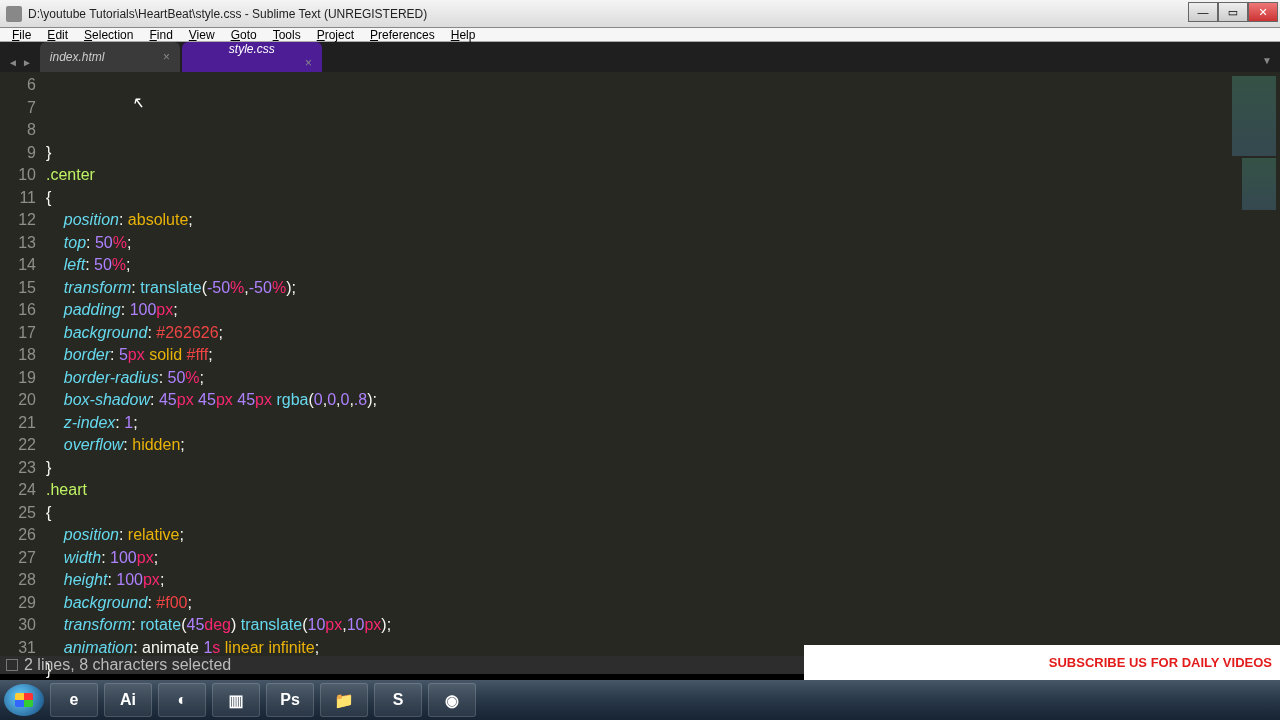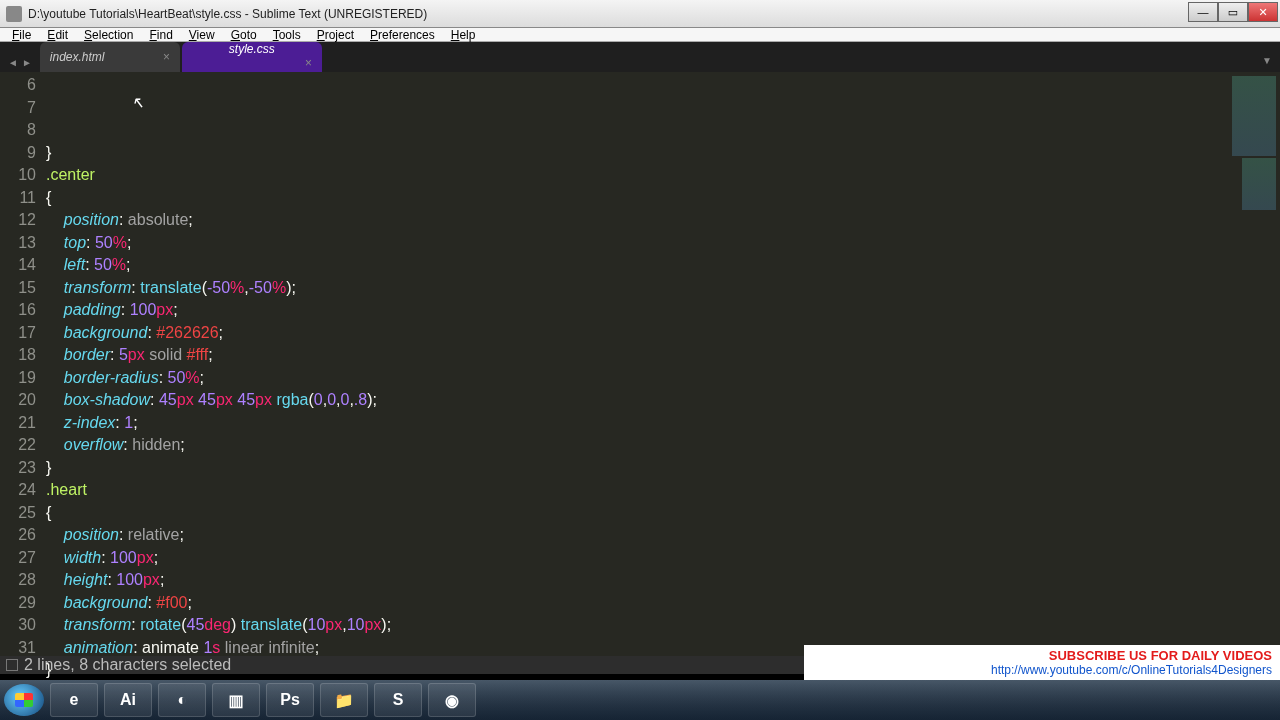--- a/index.html
+++ b/index.html
@@ -29,21 +29,21 @@
 
 
 .editor-wrap { position: relative; height: calc(720px - 28px - 22px - 30px - 16px - 40px); background: #272822; display:flex; }
 .gutter { width: 46px; background: #272822; text-align: right; padding-right: 10px; color:#8f908a; font: 16px/22.5px Consolas, monospace; padding-top: 2px; }
 .code { flex:1; font: italic 16px/22.5px Consolas, "Courier New", monospace; color:#f8f8f2; padding-top: 2px; white-space: pre; position:relative; }
 .code .ln { height: 22.5px; }
 
 .p-white { color:#f8f8f2; font-style: normal; }
 .p-sel { color:#bef264; font-style: normal; }
 .p-prop { color:#66d9ef; }
-.p-val { color:#a3a3a3; font-style: normal; }
+.p-val { color:#eab308; font-style: normal; }
 .p-num { color:#ae81ff; font-style: normal; }
 .p-unit { color:#f92672; font-style: normal; }
 .p-str { color:#ef4444; font-style: normal; }
 .p-fn { color:#66d9ef; font-style: normal; }
 .cursor-img { position:absolute; left:85px; top:20px; color:#fff; font-size:16px; pointer-events:none; }
 
 
 .minimap { width: 110px; background:#272822; position:relative; }
 .minimap .blob { position:absolute; right:4px; background: linear-gradient(#3e6e5e,#3e5e6e); opacity:.6; }
 
@@ -144,21 +144,20 @@
   </div>
 </div>
 
 <div class="status">
   <div class="sicon"></div>
   <span>2 lines, 8 characters selected</span>
 </div>
 
 <div class="banner">
   <div class="l1">SUBSCRIBE US FOR DAILY VIDEOS</div>
-  <div class="l2">http://www.youtube.com/c/OnlineTutorials4Designers</div>
 </div>
 
 <div class="taskbar">
   <div class="start">
       <div class="start-flag"></div>
     </div>
   <div id="tb-host" style="display:flex;">
       <div class="tb-item">e</div>
       <div class="tb-item">Ai</div>
       <div class="tb-item">◐</div>

